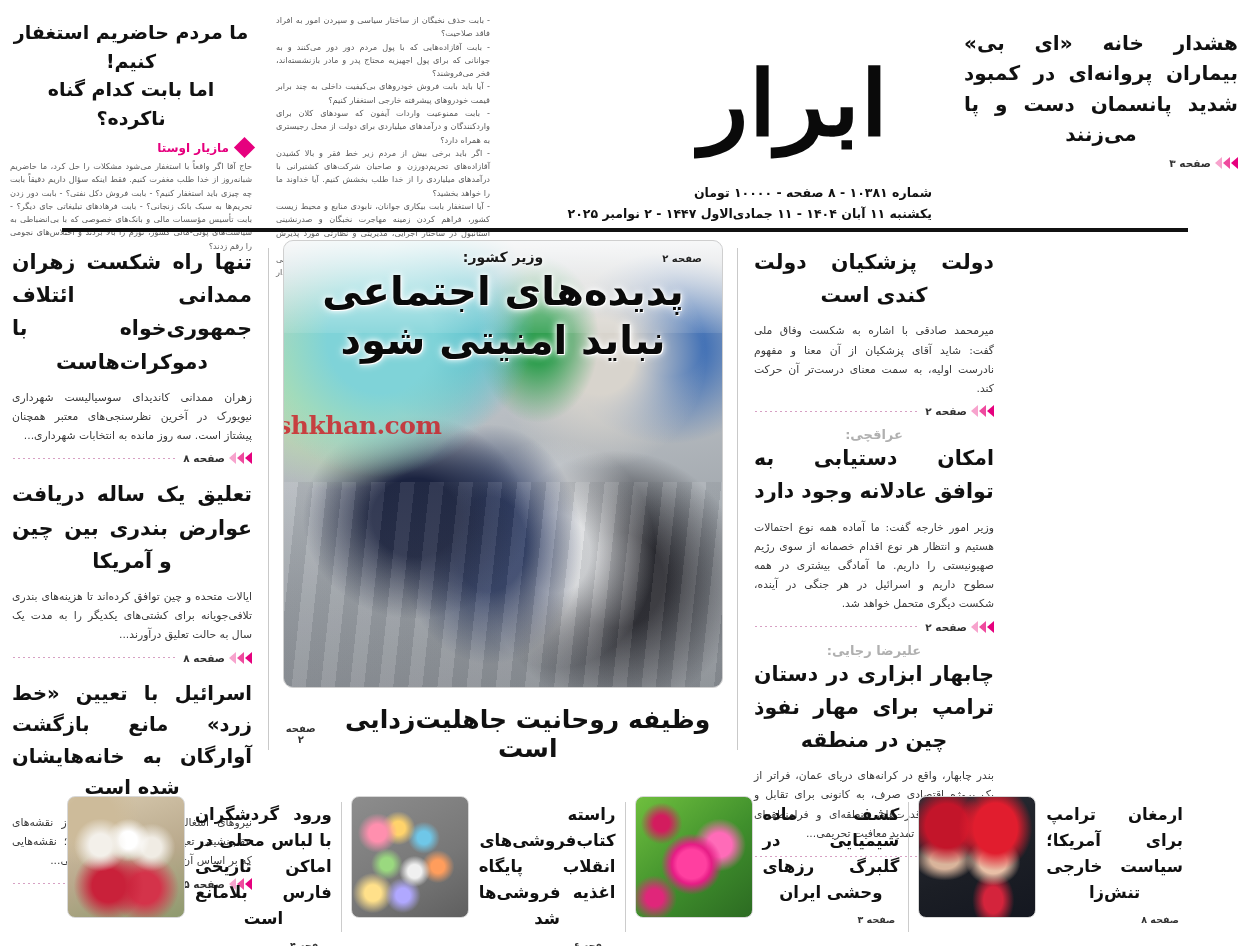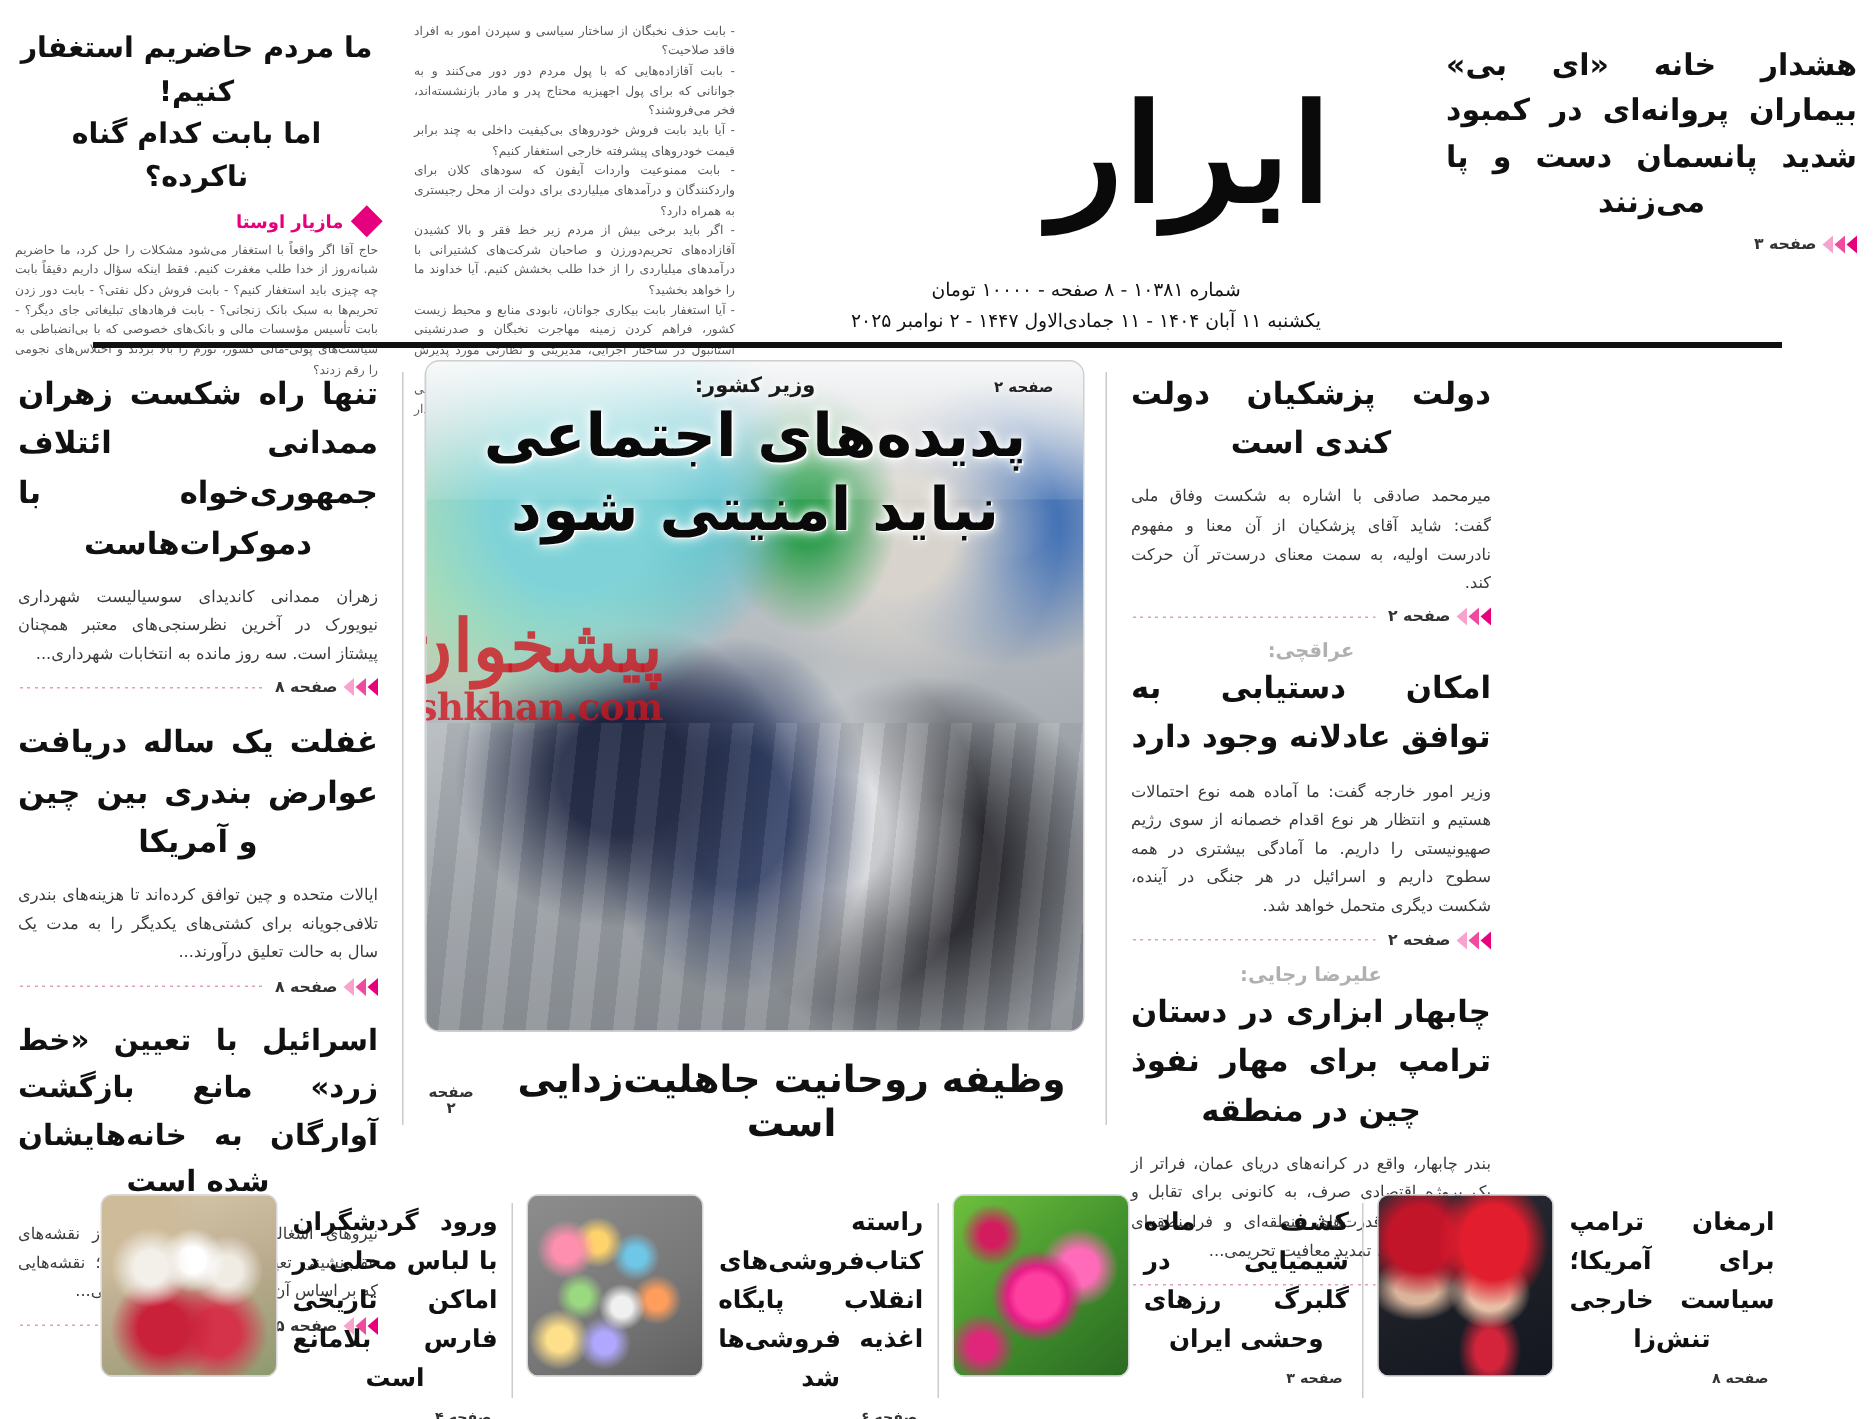--- a/index.html
+++ b/index.html
@@ -41,22 +41,21 @@
     font-family: "DejaVu Serif", "Liberation Serif", serif;
     font-size: 90px; font-weight: 700; color: #0a0a0a;
     letter-spacing: -2px;
     line-height: 1;
     transform: scaleX(1.12);
     transform-origin: right center;
   }
   .masthead-meta {
     position: absolute;
     top: 182px; right: 18px; left: 18px;
-    text-align: center;
-    font-size: 12.5px; font-weight: 400; color: #111;
+    font-size: 12.5px; font-weight: 700; color: #111;
     line-height: 1.7;
   }
   .top-left-hl {
     font-size: 20px; font-weight: 700; line-height: 1.52;
     text-align: justify; text-align-last: center; color: #111;
   }
   .top-right-hl {
     font-size: 19px; font-weight: 700; line-height: 1.5;
     text-align: center; color: #111;
   }
@@ -334,21 +333,21 @@
               <i></i>
               <i></i>
               <i></i>
             </span>
           <span>صفحه ۸</span>
           <span class="dots"></span>
         </div>
       </div>
 
       <div style="margin-top:14px">
-        <div class="side-hl">غفلت یک ساله دریافت عوارض بندری بین چین و آمریکا</div>
+        <div class="side-hl">تعلیق یک ساله دریافت عوارض بندری بین چین و آمریکا</div>
         <div class="body-txt">ایالات متحده و چین توافق کرده‌اند تا هزینه‌های بندری تلافی‌جویانه برای کشتی‌های یکدیگر را به مدت یک سال به حالت تعلیق درآورند...</div>
         <div class="pagemark">
           <span class="chev">
               <i></i>
               <i></i>
               <i></i>
             </span>
           <span>صفحه ۸</span>
           <span class="dots"></span>
         </div>
@@ -380,21 +379,20 @@
           <span class="chev"><i></i><i></i><i></i></span>
           <span>صفحه ۲</span>
         </div>
 
         <div class="hero-head">
           <div class="hero-kicker">وزیر کشور:</div>
           <div class="hero-title">پدیده‌های اجتماعی نباید امنیتی شود</div>
         </div>
 
         <div class="watermark">
-          <div class="wm-fa">پیشخوان</div>
           <div class="wm-en">Pishkhan.com</div>
         </div>
       </div>
 
       <div class="center-banner">
         <div class="cb-title">
           <span>وظیفه روحانیت جاهلیت‌زدایی است</span>
           <span class="cb-pm">
             <span class="chev"><i></i><i></i><i></i></span>
             <span>صفحه ۲</span>

